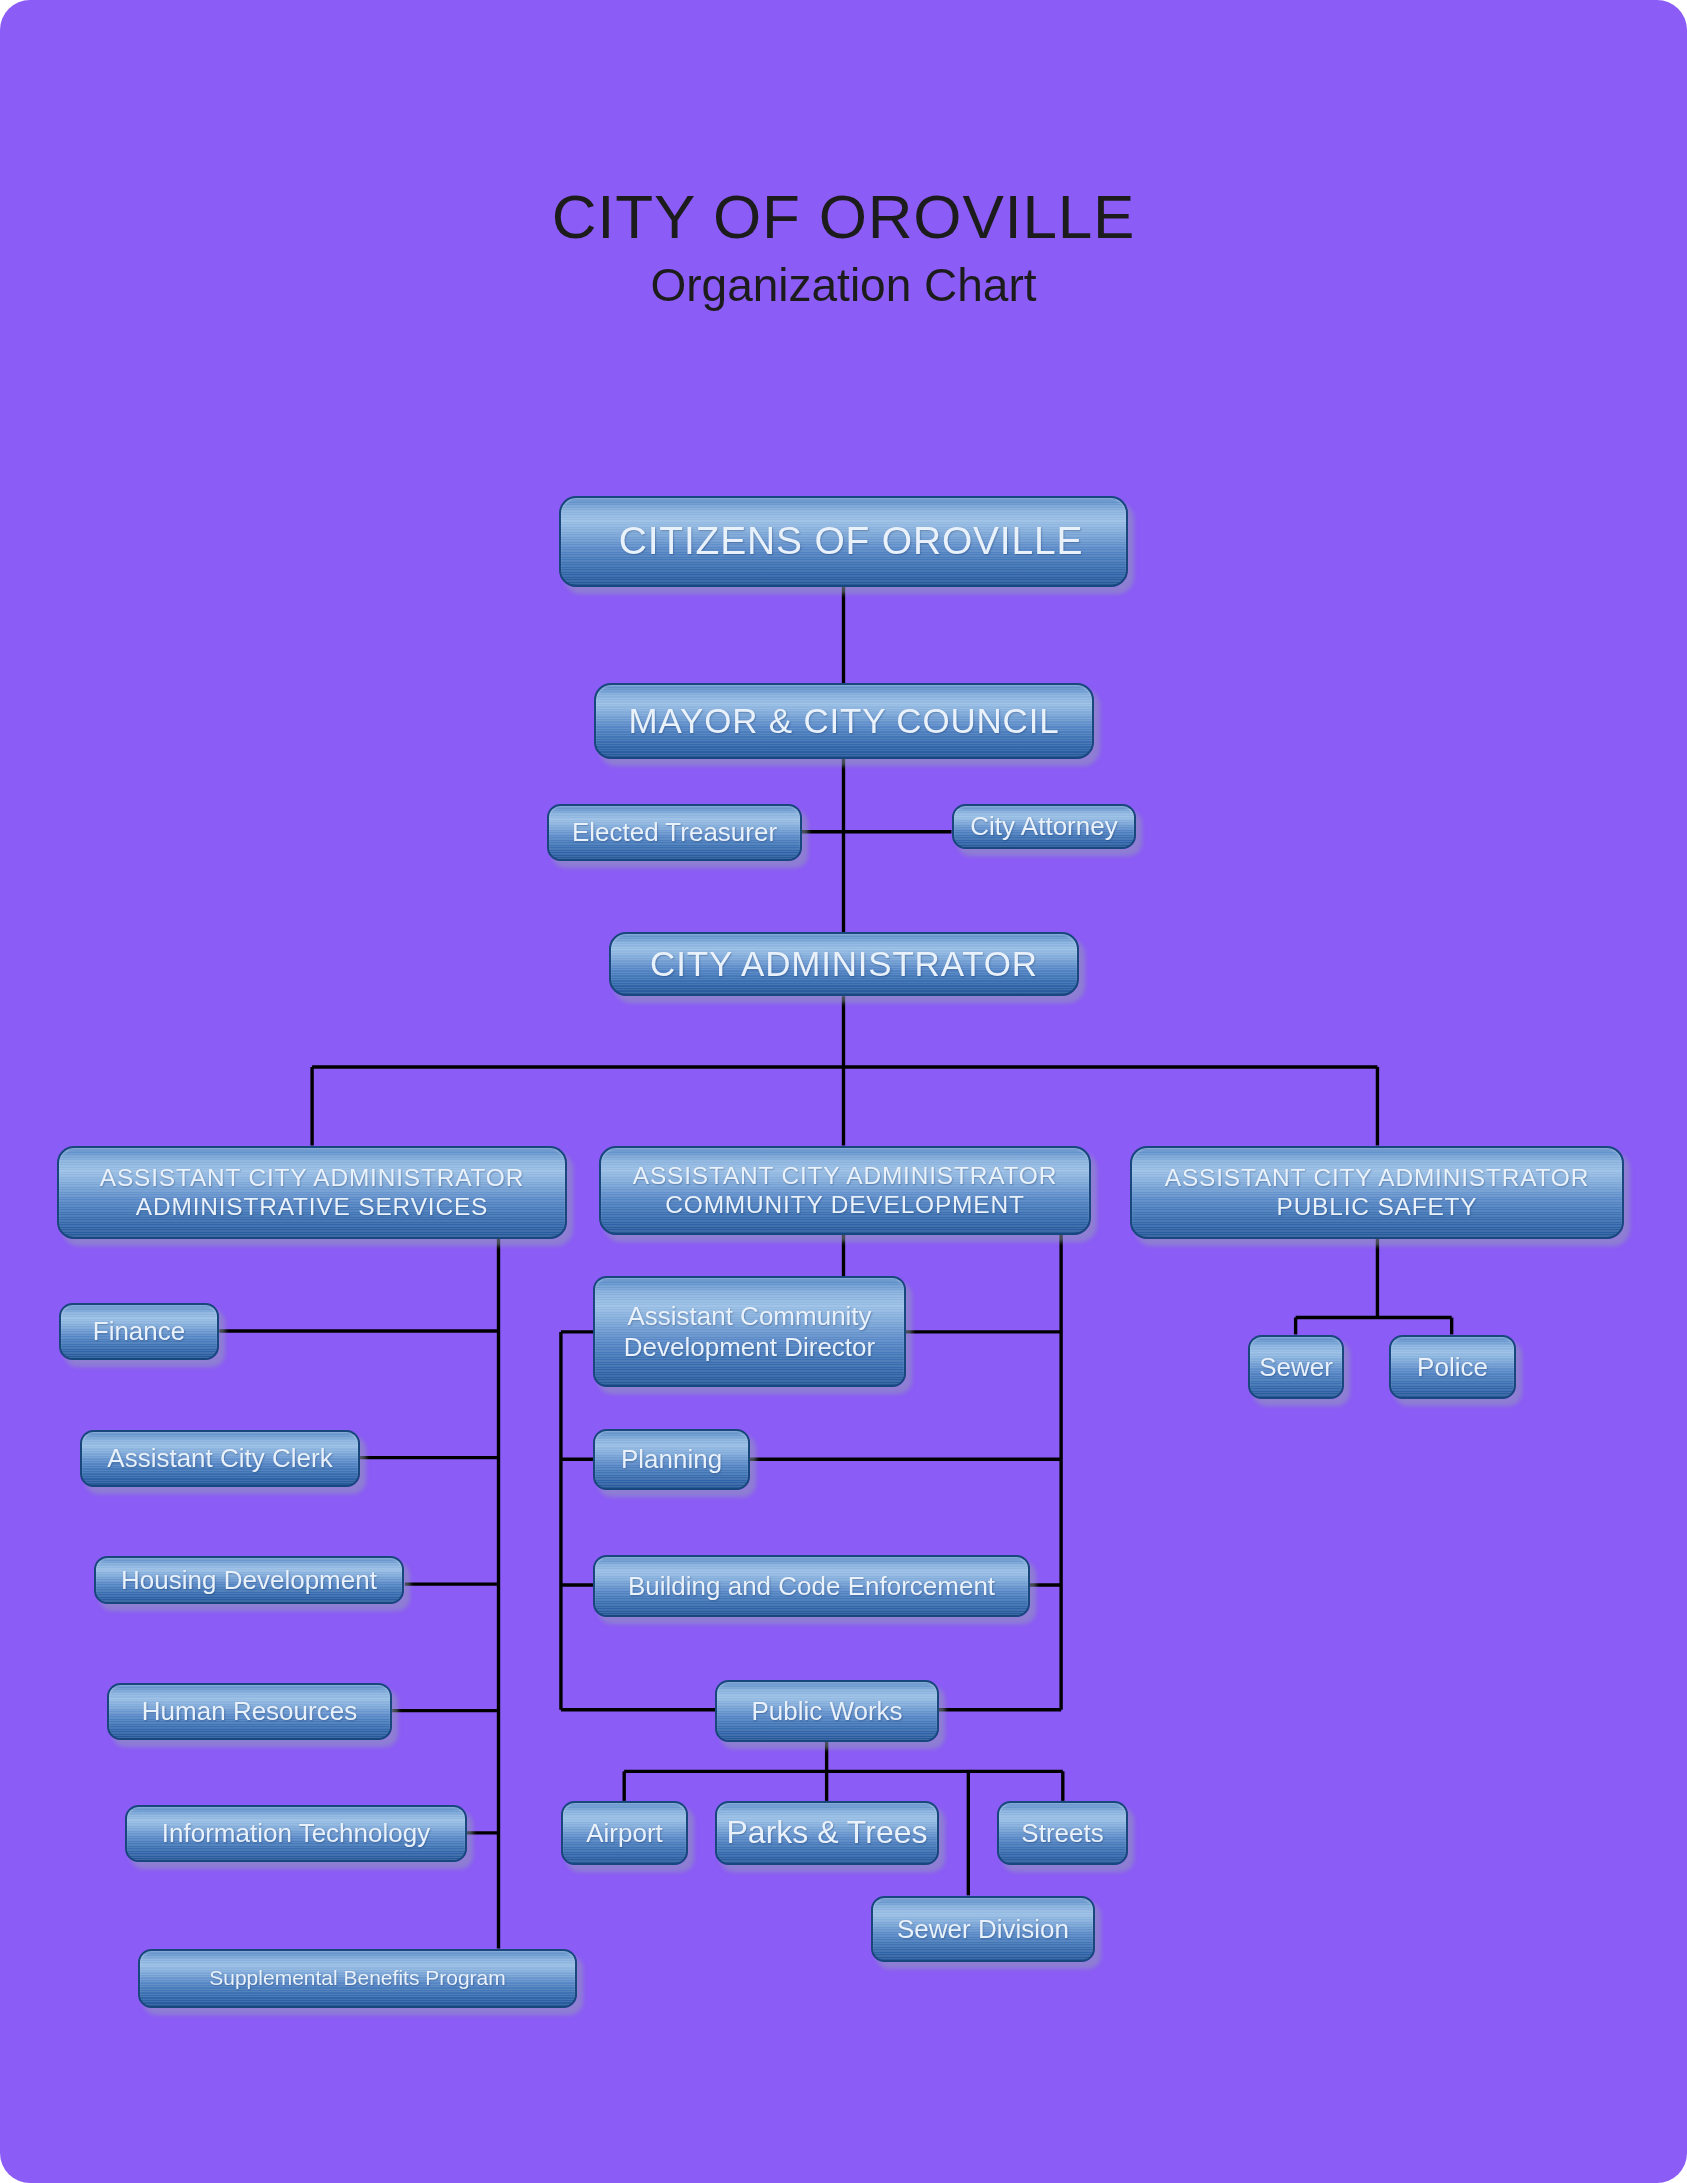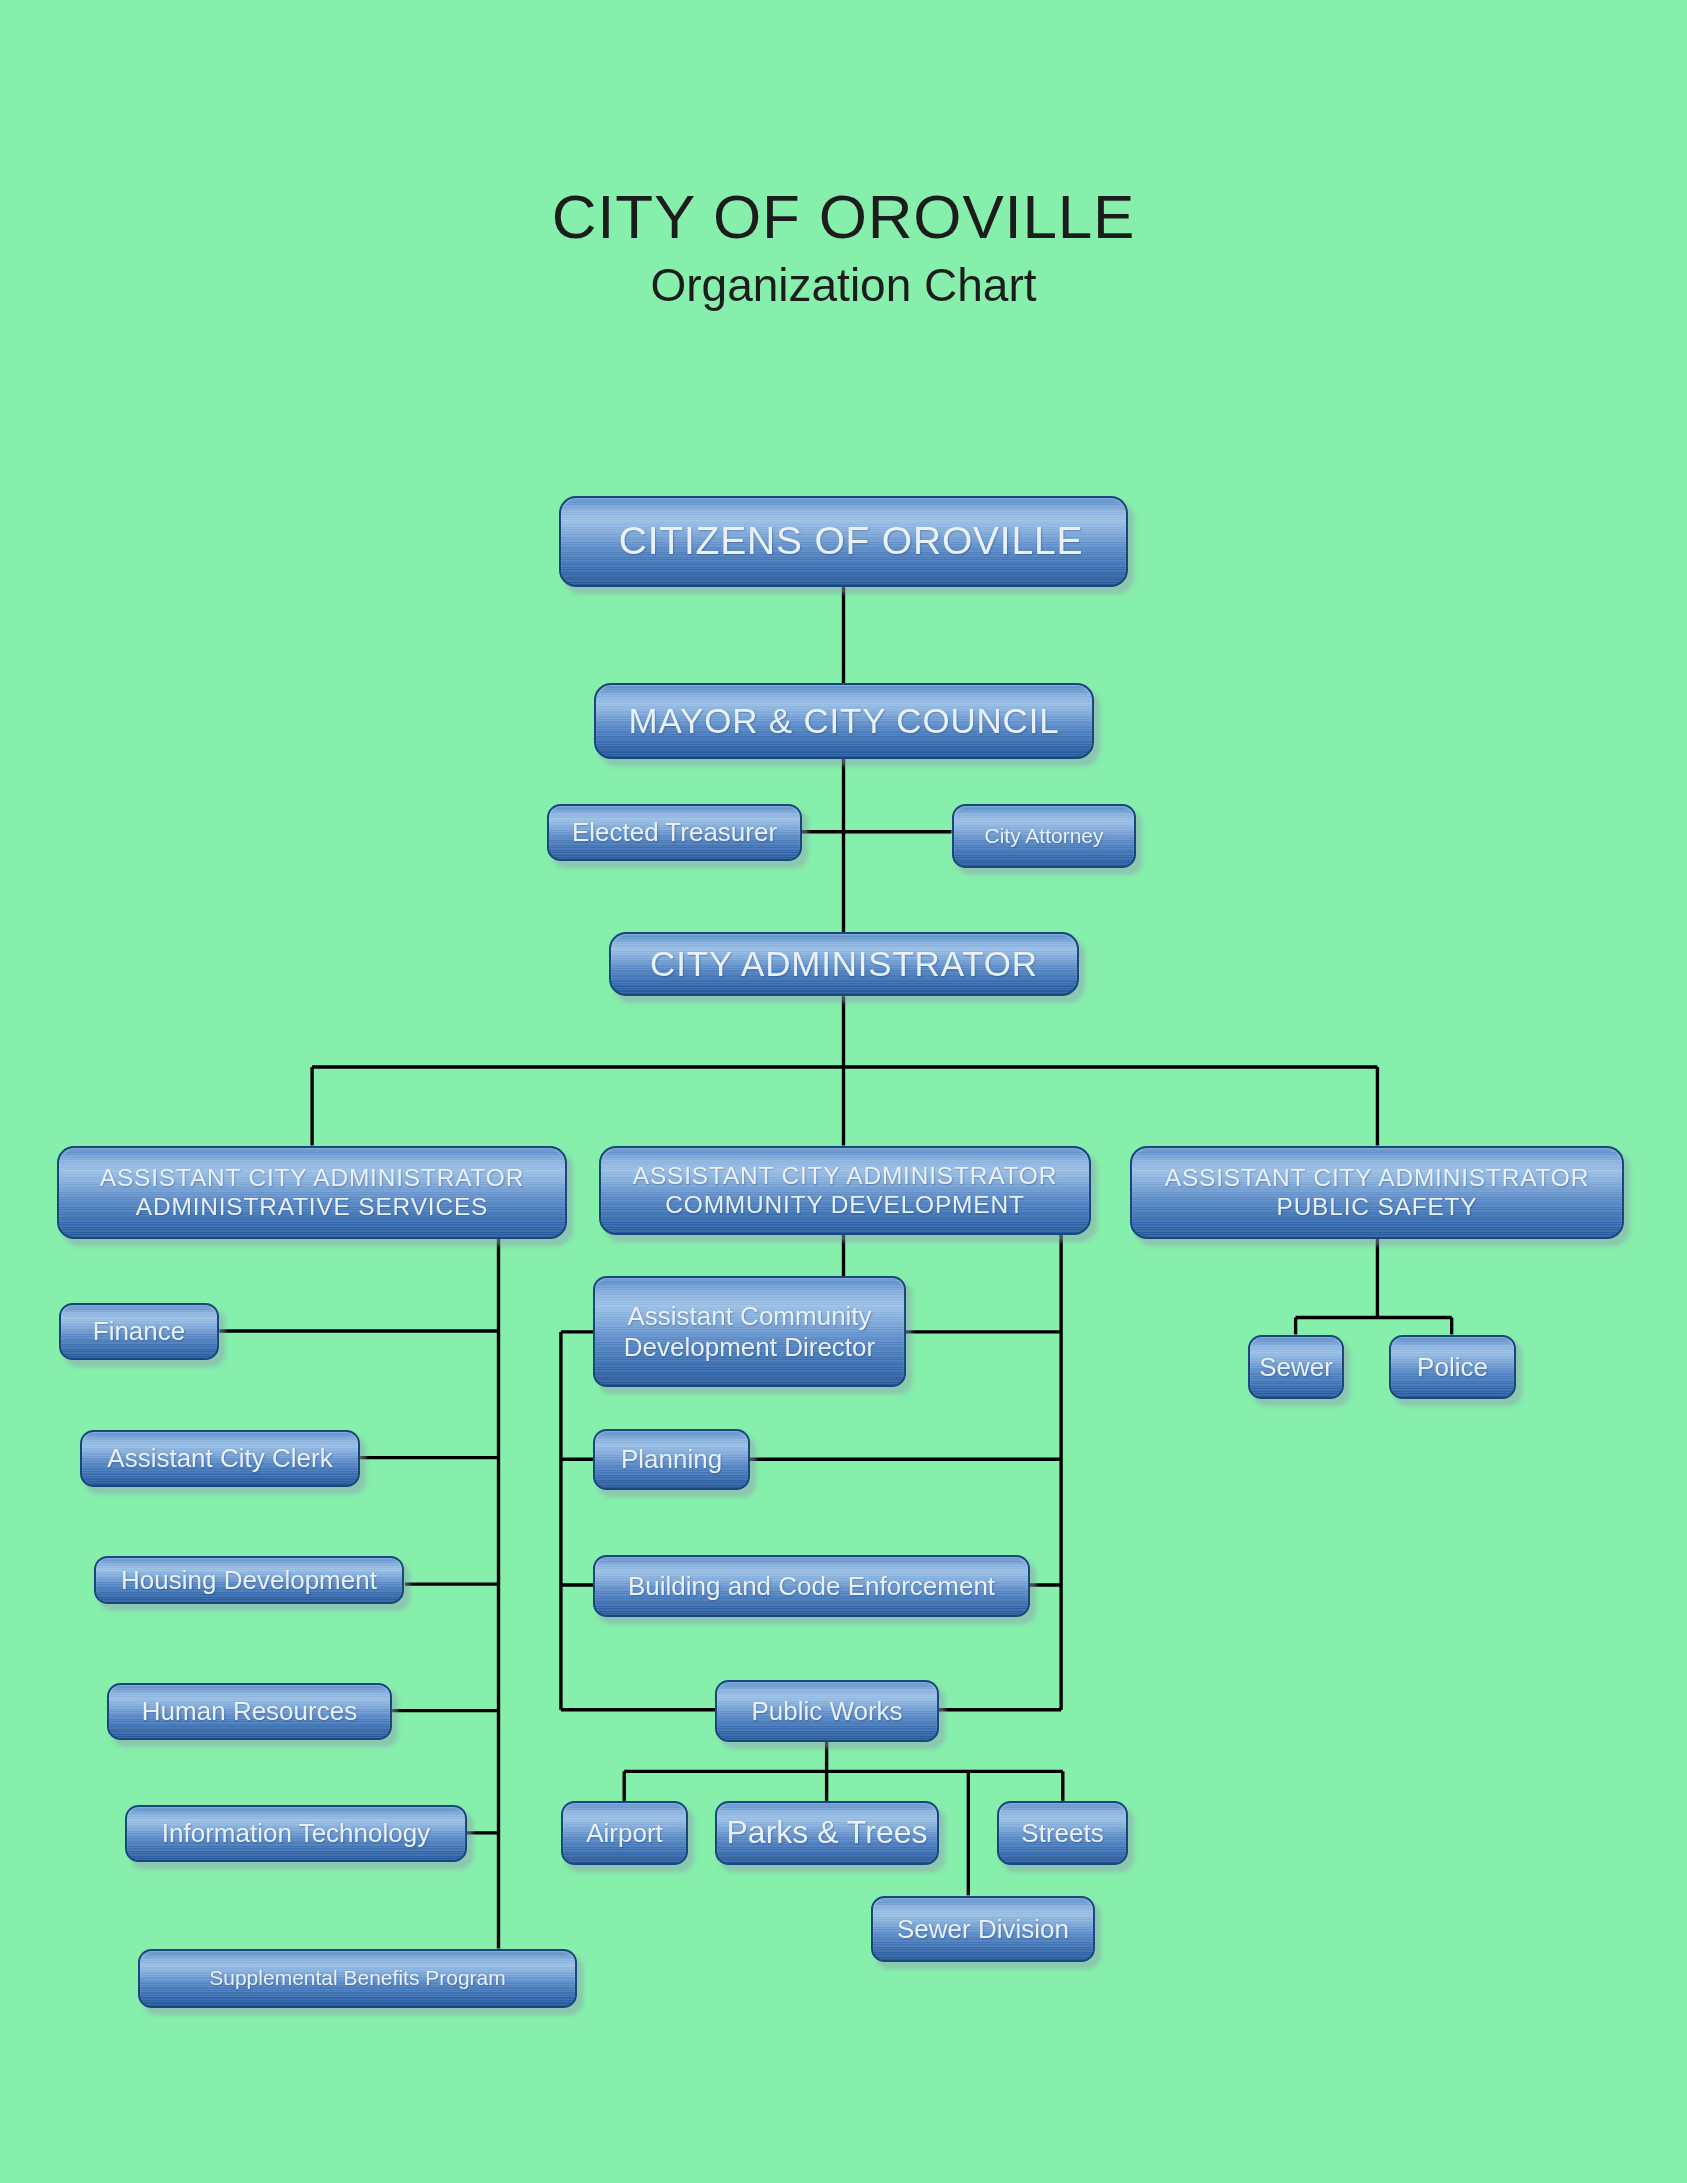--- a/index.html
+++ b/index.html
@@ -4,23 +4,24 @@
 <style>
   html, body {
     margin: 0;
     padding: 0;
     background: #ffffff;
   }
   .canvas {
     position: relative;
     width: 1687px;
     height: 2183px;
-    background: #86efac;
+    background: #8b5cf6;
     overflow: hidden;
     font-family: "Liberation Sans", sans-serif;
+    border-radius: 30px;
   }
   .titles {
     position: absolute;
     top: 186px;
     left: 0;
     width: 100%;
     text-align: center;
     color: #1c1c1c;
   }
   .title {
@@ -133,21 +134,21 @@
   <div id="nodes">
       <div class="node big" style="left: 559px; top: 496px; width: 569px; height: 91px; font-size: 39px; padding-left: 15px;">
         <div class="line">CITIZENS OF OROVILLE</div>
       </div>
       <div class="node big" style="left: 594px; top: 683px; width: 500px; height: 76px; font-size: 35px;">
         <div class="line">MAYOR &amp; CITY COUNCIL</div>
       </div>
       <div class="node" style="left: 547px; top: 804px; width: 255px; height: 57px; font-size: 26px;">
         <div class="line">Elected Treasurer</div>
       </div>
-      <div class="node" style="left: 952px; top: 804px; width: 184px; height: 64px; font-size: 21px;">
+      <div class="node" style="left: 952px; top: 804px; width: 184px; height: 45px; font-size: 26px;">
         <div class="line">City Attorney</div>
       </div>
       <div class="node big" style="left: 609px; top: 932px; width: 470px; height: 64px; font-size: 35px;">
         <div class="line">CITY ADMINISTRATOR</div>
       </div>
       <div class="node big" style="left: 57px; top: 1146px; width: 510px; height: 93px; font-size: 24.5px;">
         <div class="line">ASSISTANT CITY ADMINISTRATOR</div>
         <div class="line">ADMINISTRATIVE SERVICES</div>
       </div>
       <div class="node big" style="left: 599px; top: 1146px; width: 492px; height: 89px; font-size: 24.5px;">

